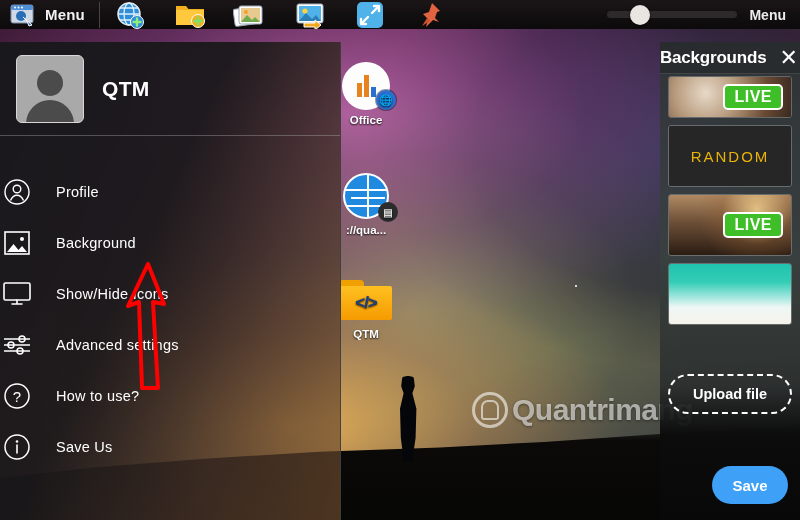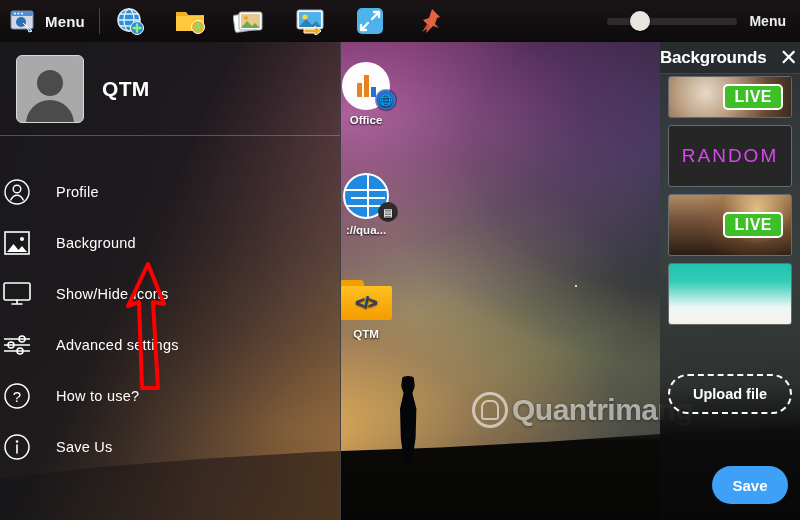--- a/index.html
+++ b/index.html
@@ -70,21 +70,21 @@
     position: absolute; left: 398px; bottom: 58px;
     width: 20px; height: 86px;
     background: #05060a;
     border-radius: 9px 9px 2px 2px;
     clip-path: polygon(22% 0%, 78% 0%, 84% 12%, 72% 20%, 92% 38%, 88% 72%, 70% 100%, 30% 100%, 14% 72%, 10% 38%, 28% 20%, 16% 12%);
   }
 
   
   .toolbar {
     position: absolute; top: 0; left: 0;
-    width: 800px; height: 42px;
+    width: 800px; height: 29px;
     background: linear-gradient(180deg, #1b1517 0%, #120f11 55%, #0c0a0b 100%);
     display: flex; align-items: center;
     z-index: 40;
   }
   .tb-menu {
     display: flex; align-items: center; gap: 9px;
     padding: 0 14px 0 10px; height: 42px;
   }
   .tb-menu-label {
     color: #f2f2f2; font-size: 15px; font-weight: bold;
@@ -269,21 +269,21 @@
   .t-coffee {
     background:
       radial-gradient(circle at 30% 40%, #e7d9c8 0%, #b79a7c 35%, #6a4a34 70%, #3a2920 100%),
       linear-gradient(135deg,#8d6e52,#4a3526);
   }
   .t-random {
     background: #262626;
     display:flex; align-items:center; justify-content:center;
   }
   .t-random span {
-    color:#d946ef; font-size: 19px; letter-spacing: 2px; font-weight: 300; text-align: right;
+    color:#eab308; font-size: 15px; letter-spacing: 2px; font-weight: 300; text-align: right;
   }
   .t-restaurant {
     background:
       radial-gradient(circle at 72% 25%, rgba(255,220,150,.75) 0%, rgba(150,100,55,.3) 35%, transparent 60%),
       linear-gradient(180deg,#b08a63 0%, #6d4f37 45%, #2b1d13 100%);
   }
   .t-beach {
     background: linear-gradient(180deg, #1fc3ae 0%, #34cdb6 30%, #9fe6dd 55%, #eef7f5 72%, #f6f2ea 100%);
   }
   .live-badge {

